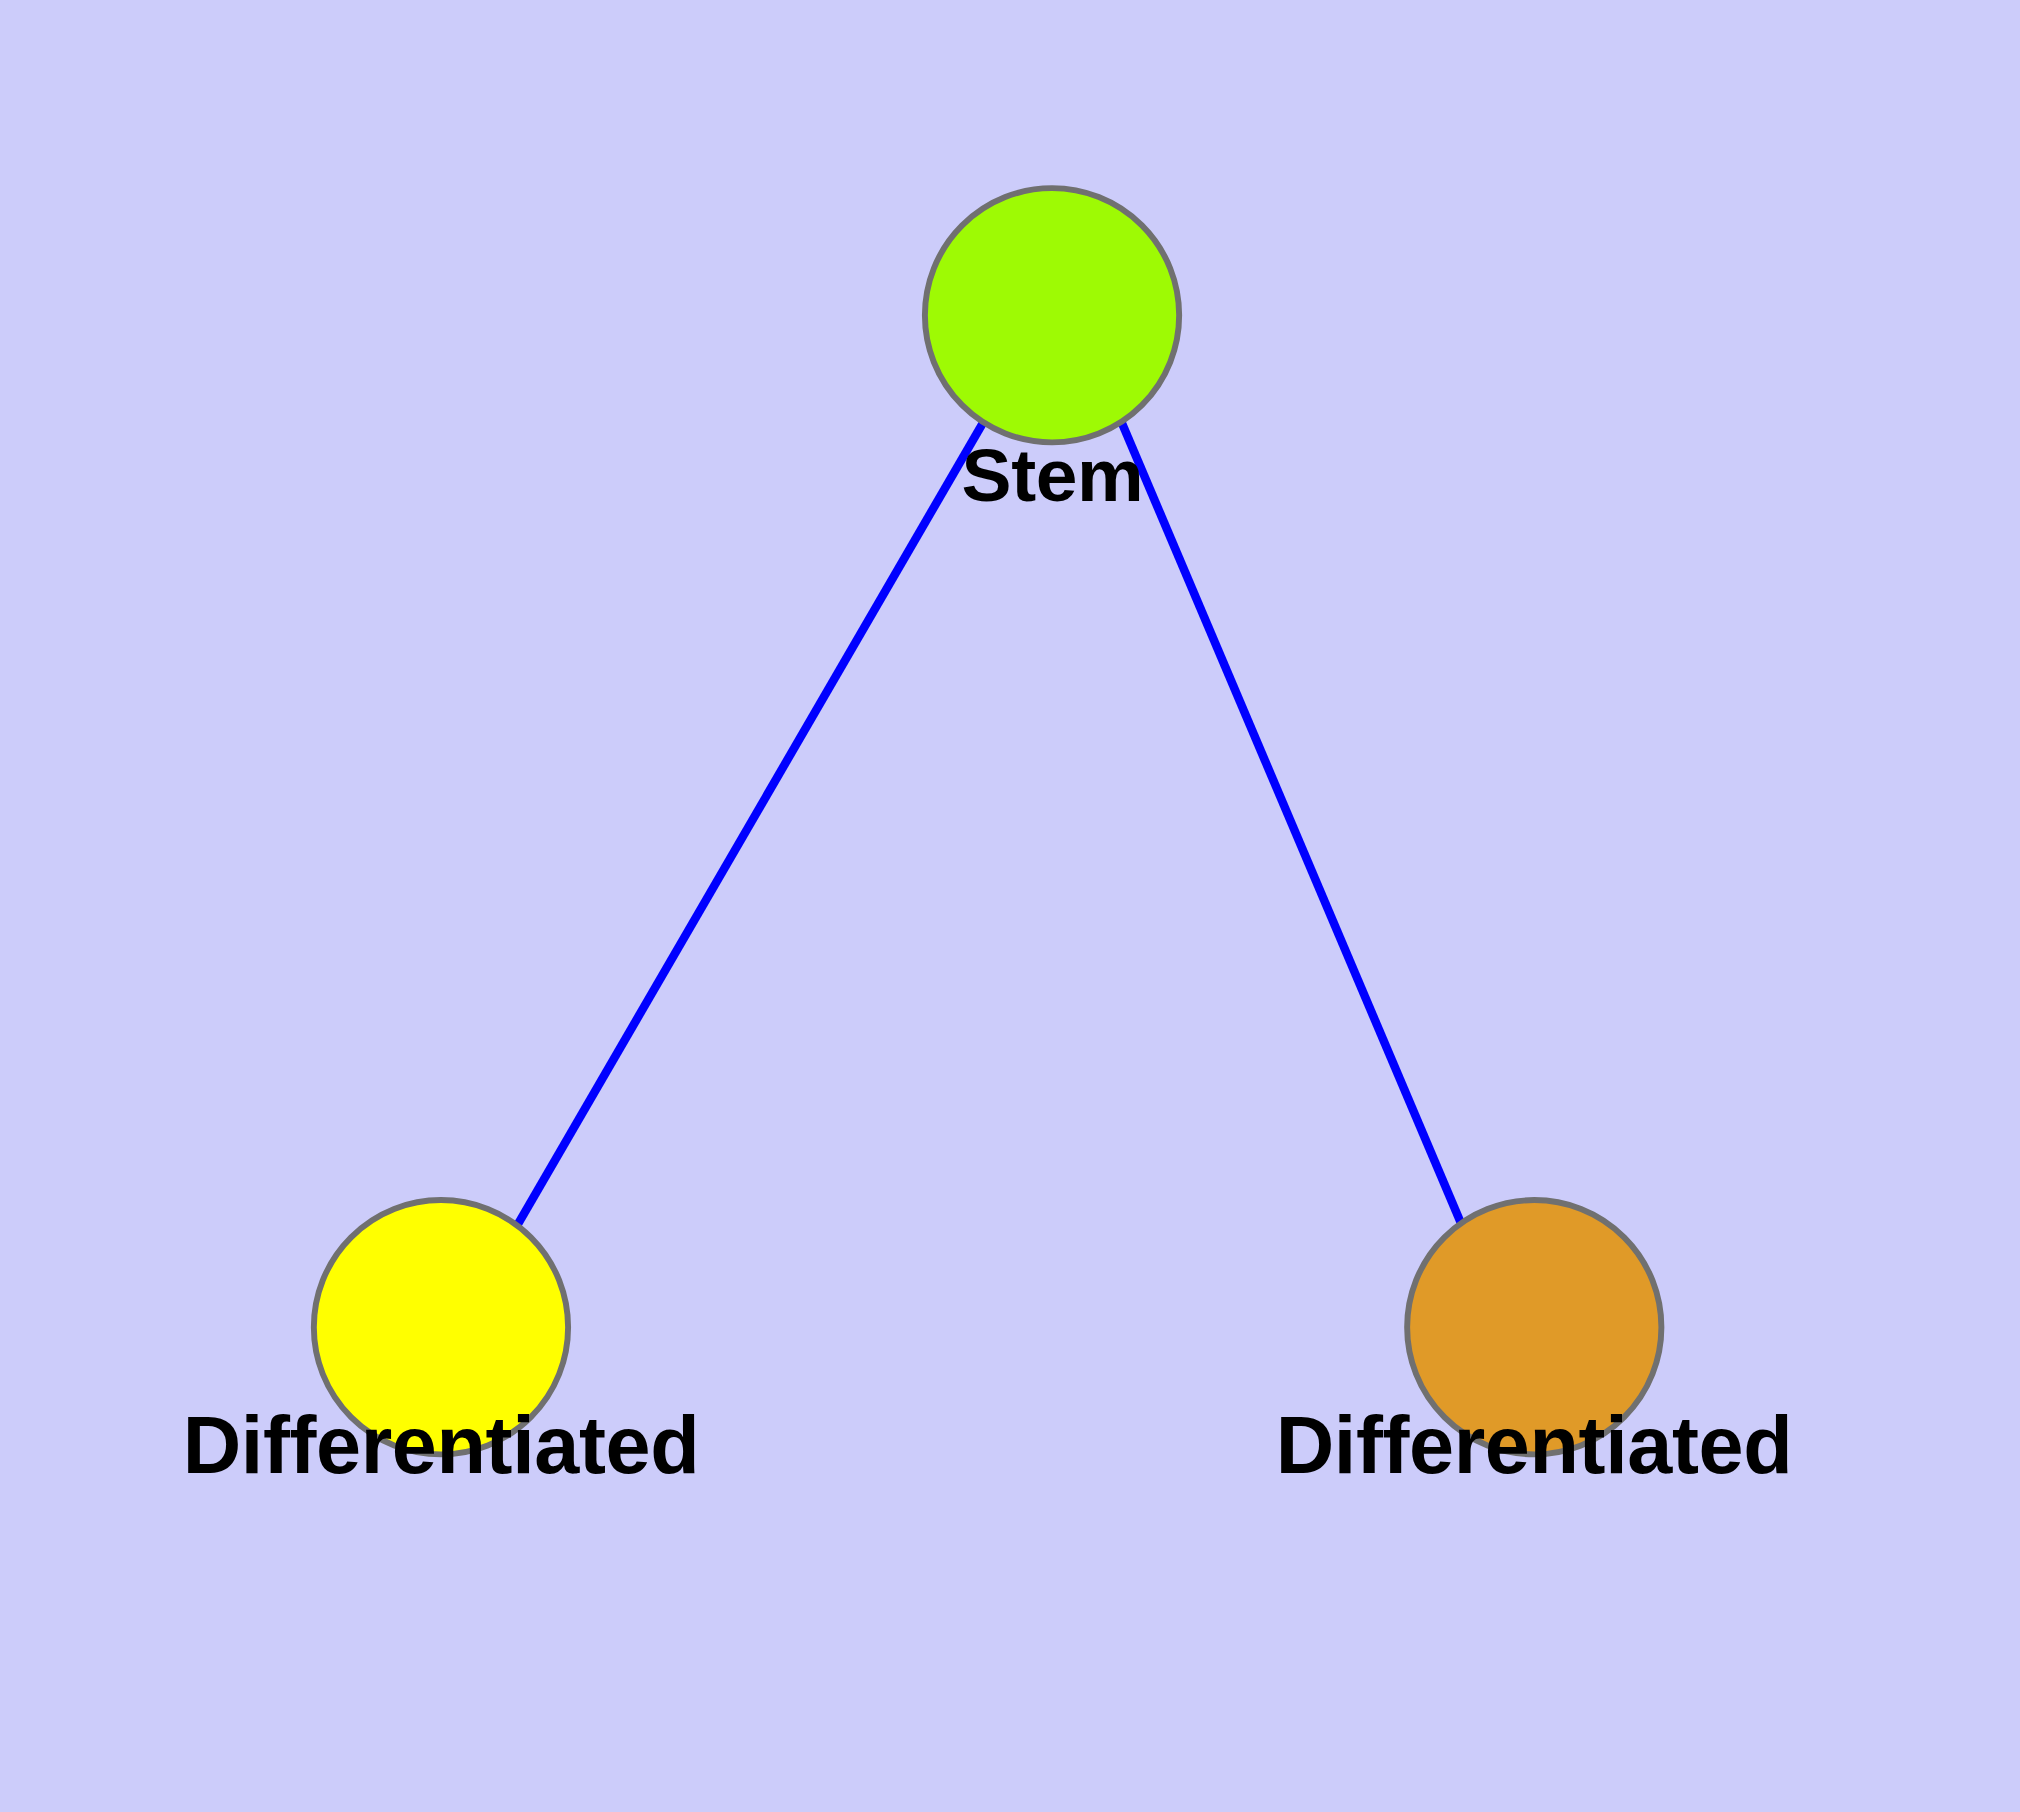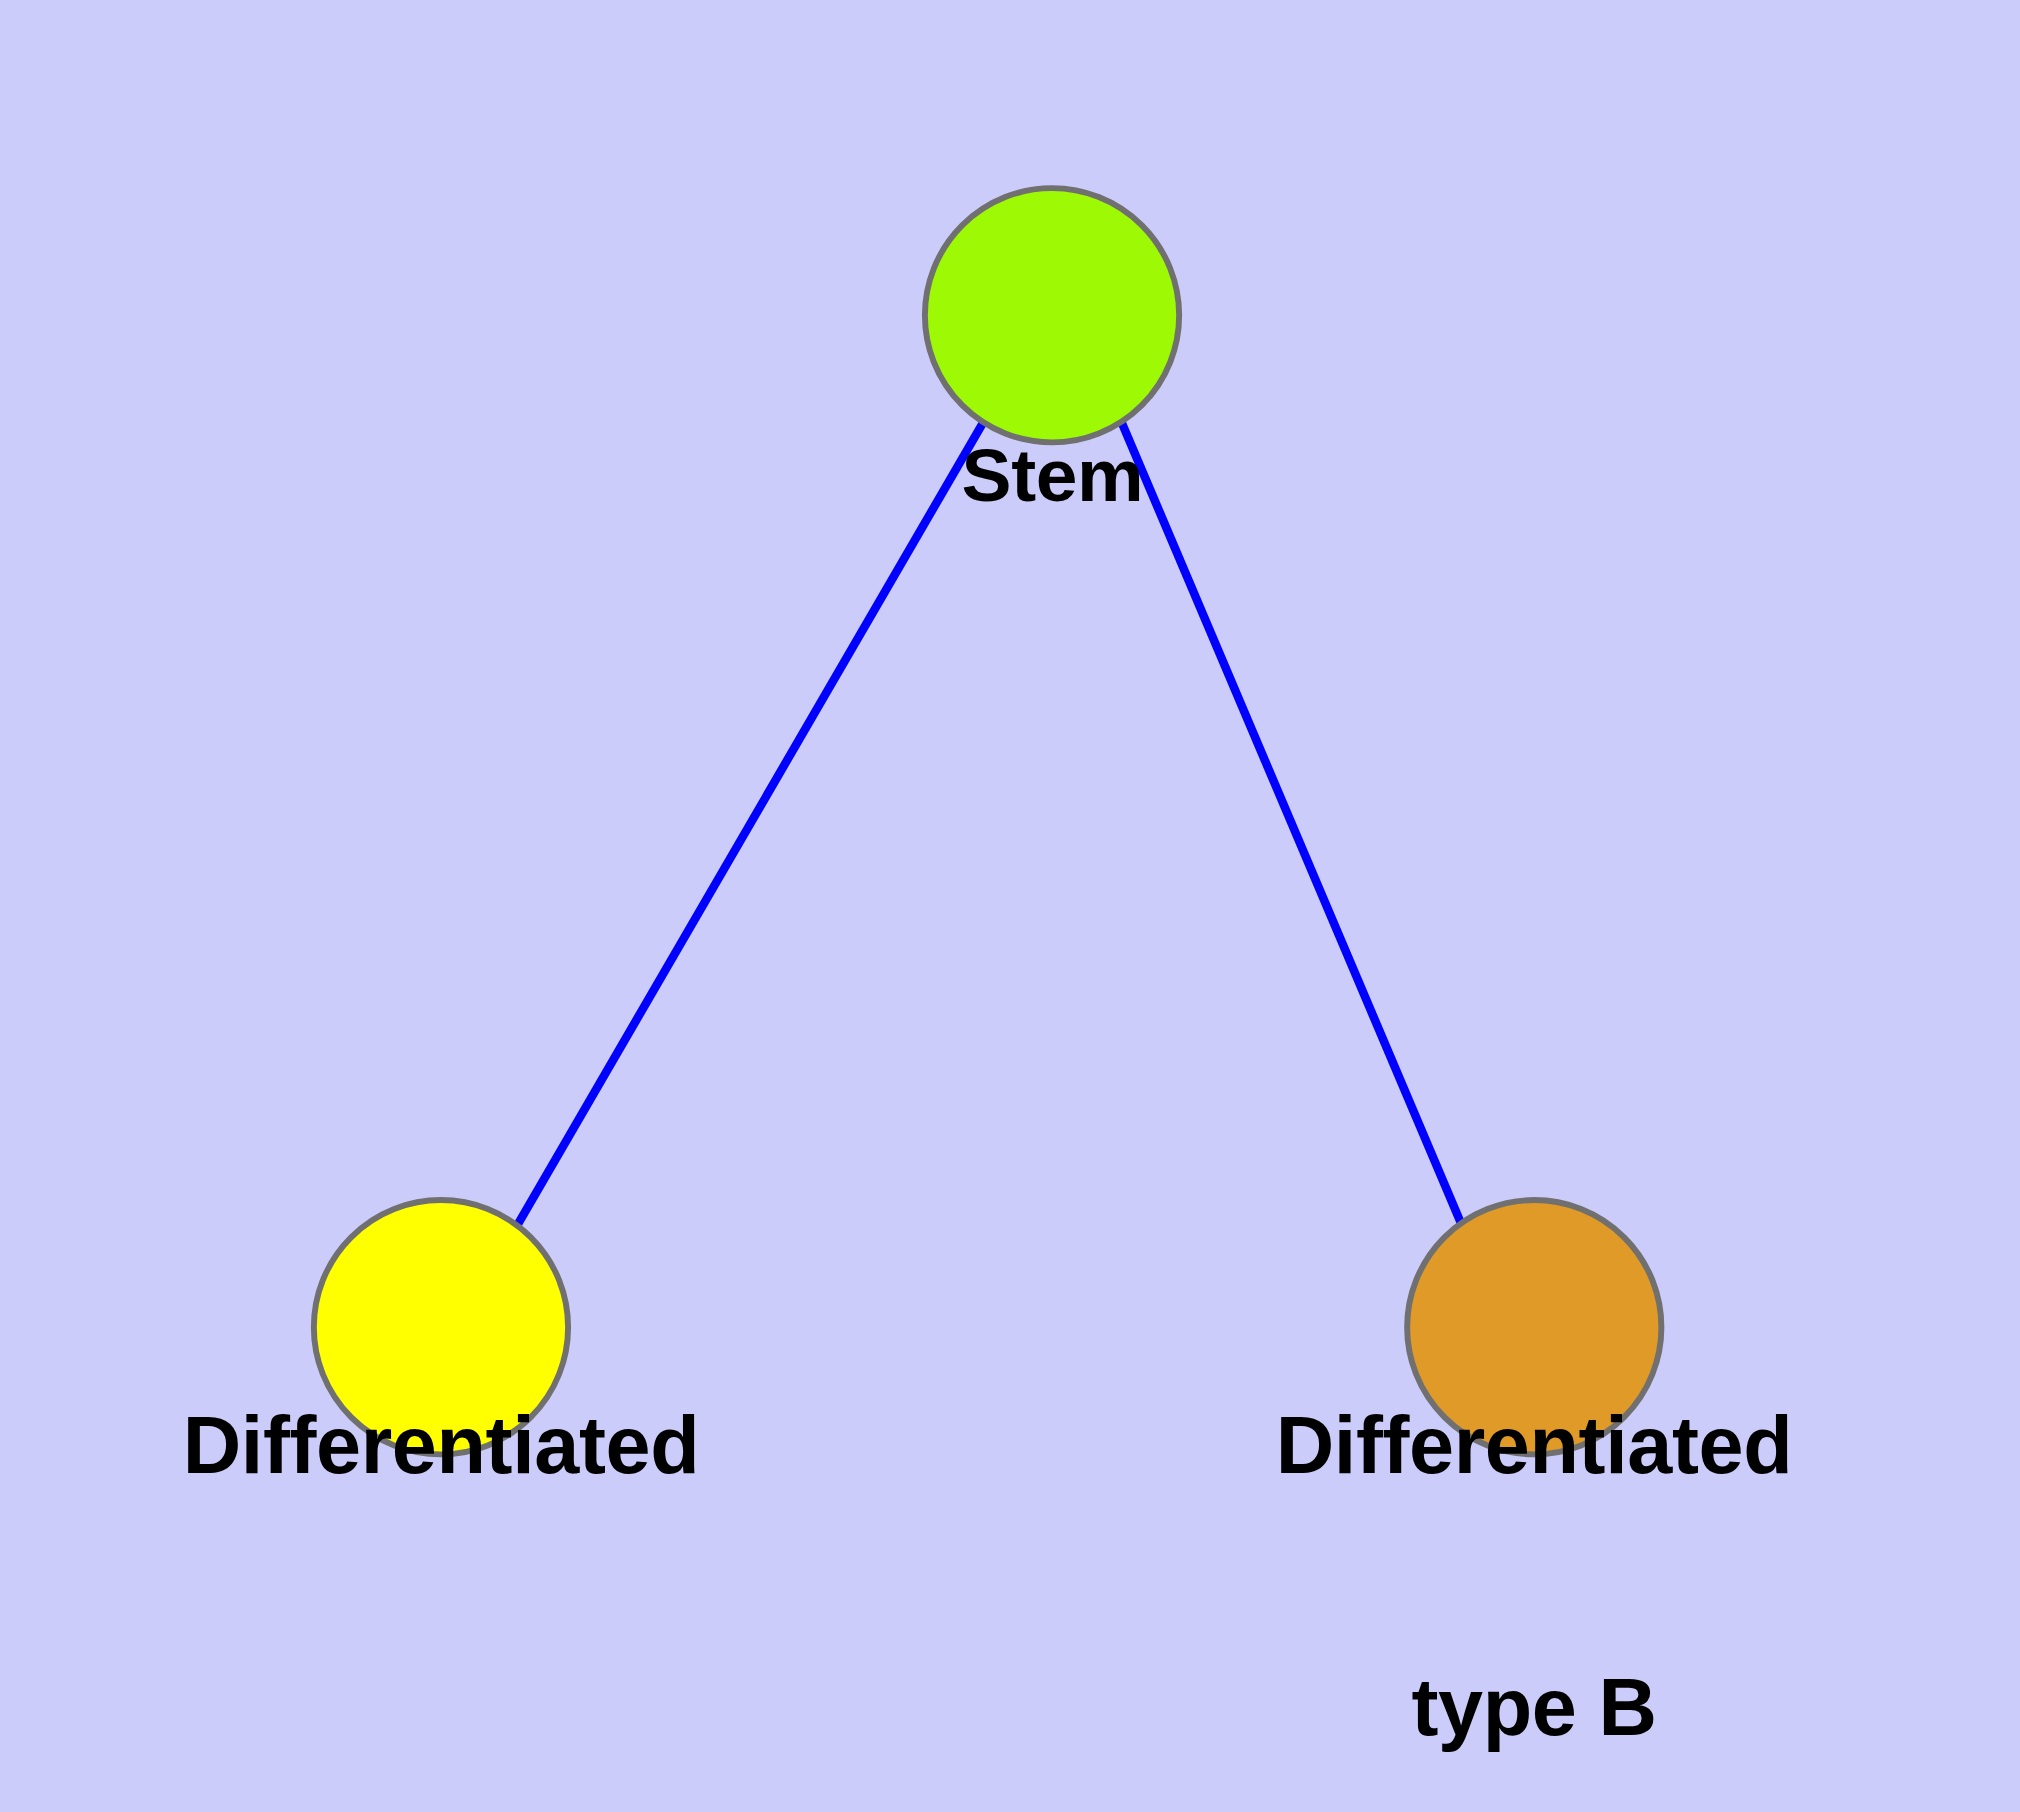--- a/index.html
+++ b/index.html
@@ -80,17 +80,16 @@
   <div class="node-label" id="label-stem">
     <div>Stem</div>
   </div>
 
   <div class="node-label" id="label-diff-a">
     <div>Differentiated</div>
   </div>
 
   <div class="node-label" id="label-diff-b">
     <div>Differentiated</div>
-    <div>type B</div>
   </div>
 
 </div>
 
 
 </body></html>

